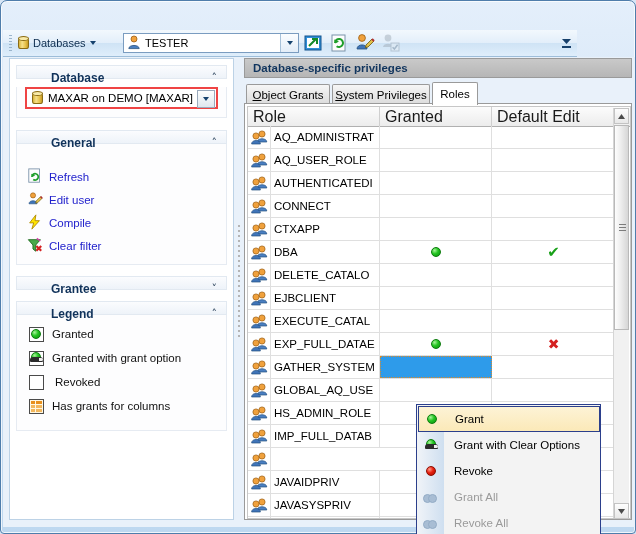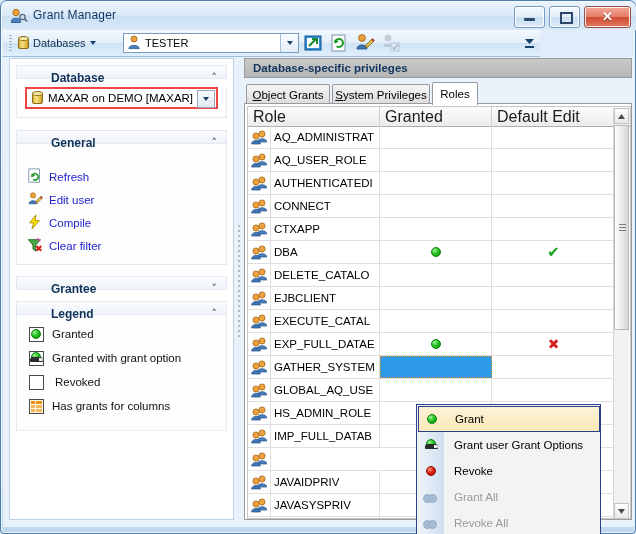--- a/index.html
+++ b/index.html
@@ -70,20 +70,21 @@
     text-align: center; color: #fff; font-size: 13px; font-weight: bold;
     text-shadow: 0 1px 1px rgba(0,0,0,0.45);
     font-family: "Liberation Sans", sans-serif;
   }
 
   
   .toolbar {
     position: absolute; left: 2px; top: 29px; width: 537px; height: 26px;
     background: linear-gradient(to bottom,#f2f8fd 0%, #e2eefa 50%, #cfe3f5 51%, #dfeefb 100%);
     border-bottom: 1px solid #9dbdd9;
+    padding-left: 37px;
   }
   .tb-grip {
     position: absolute; left: 6px; top: 5px; width: 3px; height: 16px;
     background-image: repeating-linear-gradient(to bottom,#9bb5cc 0 1px, transparent 1px 3px);
   }
   .tb-dbbtn {
     position: absolute; left: 13px; top: 3px; height: 20px;
     padding: 0 4px 0 2px;
     display: flex; align-items: center; gap: 4px;
     cursor: default;
@@ -394,43 +395,20 @@
     content: ""; position: absolute; left: 9px; top: 1px;
     width: 4px; height: 3px; background: #eeeeee; border-radius: 0 2px 2px 0;
   }
 </style>
 </head>
 <body>
 
 <div id="app">
   <div class="win-frame">
 
-    <div class="titlebar">
-      <span class="app-icon">
-        <svg width="18" height="17" viewBox="0 0 18 17">
-          <circle cx="6" cy="4.5" r="3.2" fill="#f0a13c" stroke="#9a5d12" stroke-width="0.8"></circle>
-          <path d="M1.5 13 C1.5 9.2 10.5 9.2 10.5 13 L10.5 14.5 L1.5 14.5 Z" fill="#4a7fc1" stroke="#24507f" stroke-width="0.8"></path>
-          <circle cx="12.5" cy="9" r="2.6" fill="none" stroke="#5a6b7a" stroke-width="1.4"></circle>
-          <path d="M14.5 10.6 L17.3 13.4 M16 11.8 L15 12.8" stroke="#5a6b7a" stroke-width="1.4" fill="none"></path>
-        </svg>
-      </span>
-      <span class="title-text">Grant Manager</span>
-
-      <span class="win-btns">
-        <span class="wbtn">
-          <span class="min-glyph"></span>
-        </span>
-        <span class="wbtn">
-          <span class="max-glyph"></span>
-        </span>
-        <span class="wbtn close">
-          <span class="close-glyph">✕</span>
-        </span>
-      </span>
-    </div>
 
     <div class="toolbar">
       <span class="tb-grip"></span>
 
       <span class="tb-dbbtn">
         <span class="cyl">
           <span class="body"></span>
             <span class="top"></span>
         </span>
         <span class="lbl">Databases</span>
@@ -901,21 +879,21 @@
               </span>
               <span class="lbl">Grant</span>
             </div>
             <div class="ctx-item">
               <span class="ico">
                 <span class="grant-opt">
                   <span class="g"></span>
                   <span class="h"></span>
                 </span>
               </span>
-              <span class="lbl">Grant user Grant Options</span>
+              <span class="lbl">Grant with Clear Options</span>
             </div>
             <div class="ctx-item">
               <span class="ico">
                 <span class="dot-red"></span>
               </span>
               <span class="lbl">Revoke</span>
             </div>
             <div class="ctx-item disabled">
               <span class="ico">
                 <span class="dot-gray"><i></i><i></i></span>

